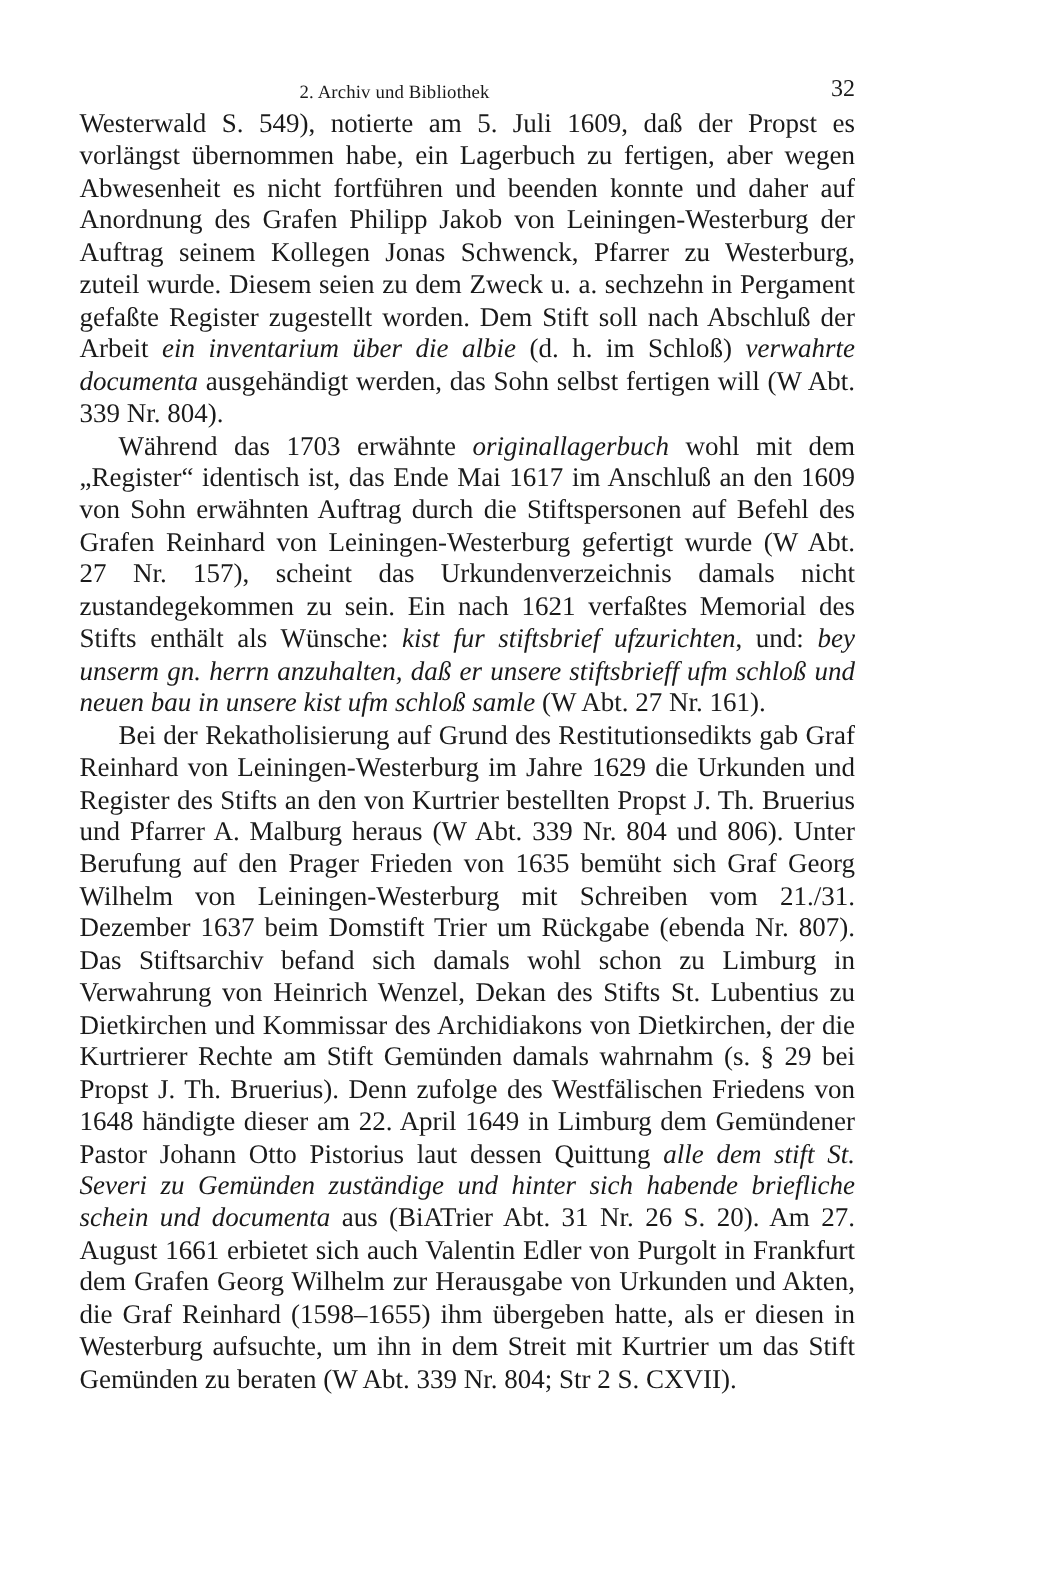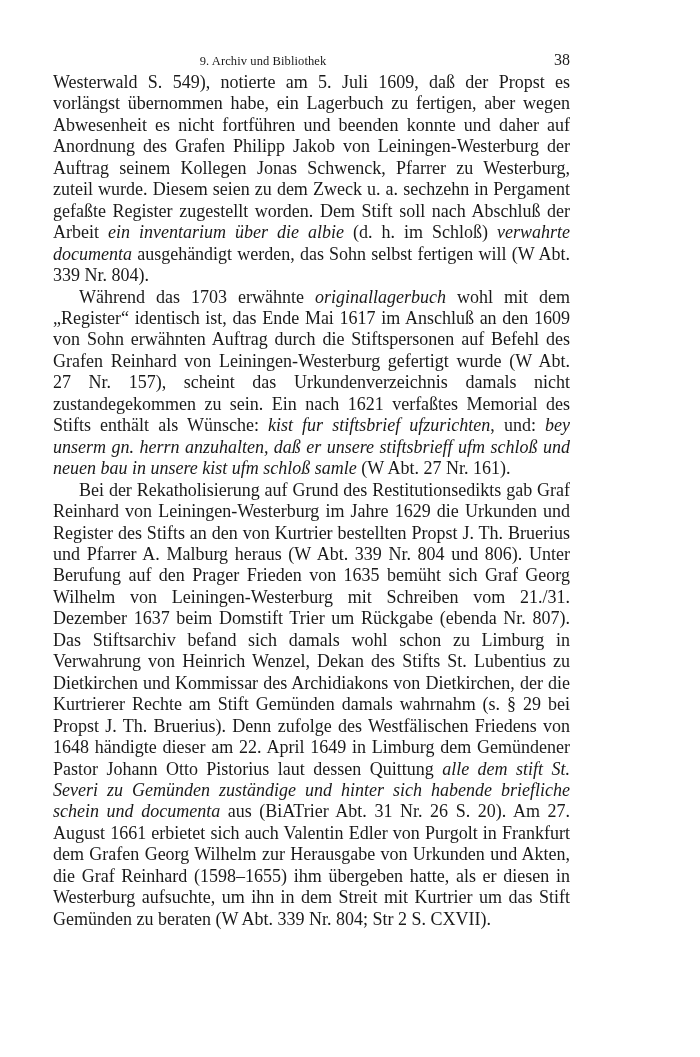--- a/index.html
+++ b/index.html
@@ -62,22 +62,22 @@
   }
   .body em {
     font-style: italic;
   }
 </style>
 </head>
 <body>
 
 <div class="page">
   <div class="running-head">
-    <span class="title">9. Archiv und Bibliothek</span>
-    <span class="pageno">38</span>
+    <span class="title">2. Archiv und Bibliothek</span>
+    <span class="pageno">32</span>
   </div>
 
   <div class="body">
     <p><span>Westerwald S. 549), notierte am 5. Juli 1609, daß der Propst es vorlängst übernommen habe, ein Lagerbuch zu fertigen, aber wegen Abwesenheit es nicht fortführen und beenden konnte und daher auf Anordnung des Grafen Philipp Jakob von Leiningen-Westerburg der Auftrag seinem Kollegen Jonas Schwenck, Pfarrer zu Westerburg, zuteil wurde. Diesem seien zu dem Zweck u. a. sechzehn in Pergament gefaßte Register zugestellt worden. Dem Stift soll nach Abschluß der Arbeit </span><em>ein inventarium über die albie</em><span> (d. h. im Schloß) </span><em>verwahrte documenta</em><span> ausgehändigt werden, das Sohn selbst fertigen will (W Abt. 339 Nr. 804).</span></p>
     <p class="indent"><span>Während das 1703 erwähnte </span><em>originallagerbuch</em><span> wohl mit dem „Register“ identisch ist, das Ende Mai 1617 im Anschluß an den 1609 von Sohn erwähnten Auftrag durch die Stiftspersonen auf Befehl des Grafen Rein­hard von Leiningen-Westerburg gefertigt wurde (W Abt. 27 Nr. 157), scheint das Urkundenverzeichnis damals nicht zustandegekommen zu sein. Ein nach 1621 verfaßtes Memorial des Stifts enthält als Wünsche: </span><em>kist fur stiftsbrief ufzurichten</em><span>, und: </span><em>bey unserm gn. herrn anzuhalten, daß er unsere stiftsbrieff ufm schloß und neuen bau in unsere kist ufm schloß samle</em><span> (W Abt. 27 Nr. 161).</span></p>
     <p class="indent"><span>Bei der Rekatholisierung auf Grund des Restitutionsedikts gab Graf Reinhard von Leiningen-Westerburg im Jahre 1629 die Urkunden und Register des Stifts an den von Kurtrier bestellten Propst J. Th. Bruerius und Pfarrer A. Malburg heraus (W Abt. 339 Nr. 804 und 806). Unter Berufung auf den Prager Frieden von 1635 bemüht sich Graf Georg Wilhelm von Leiningen-Westerburg mit Schreiben vom 21./31. Dezember 1637 beim Domstift Trier um Rückgabe (ebenda Nr. 807). Das Stiftsarchiv befand sich damals wohl schon zu Limburg in Verwahrung von Heinrich Wenzel, Dekan des Stifts St. Lubentius zu Dietkirchen und Kommissar des Archidiakons von Dietkirchen, der die Kurtrierer Rechte am Stift Gemünden damals wahrnahm (s. § 29 bei Propst J. Th. Bruerius). Denn zufolge des Westfälischen Friedens von 1648 händigte dieser am 22. April 1649 in Limburg dem Gemündener Pastor Johann Otto Pistorius laut dessen Quittung </span><em>alle dem stift St. Severi zu Gemünden zuständige und hinter sich habende briefliche schein und documenta</em><span> aus (BiATrier Abt. 31 Nr. 26 S. 20). Am 27. August 1661 erbietet sich auch Valentin Edler von Purgolt in Frankfurt dem Grafen Georg Wilhelm zur Herausgabe von Urkunden und Akten, die Graf Reinhard (1598–1655) ihm übergeben hatte, als er diesen in Westerburg aufsuchte, um ihn in dem Streit mit Kurtrier um das Stift Gemünden zu beraten (W Abt. 339 Nr. 804; Str 2 S. CXVII).</span></p>
   </div>
 </div>
 
 </body></html>

